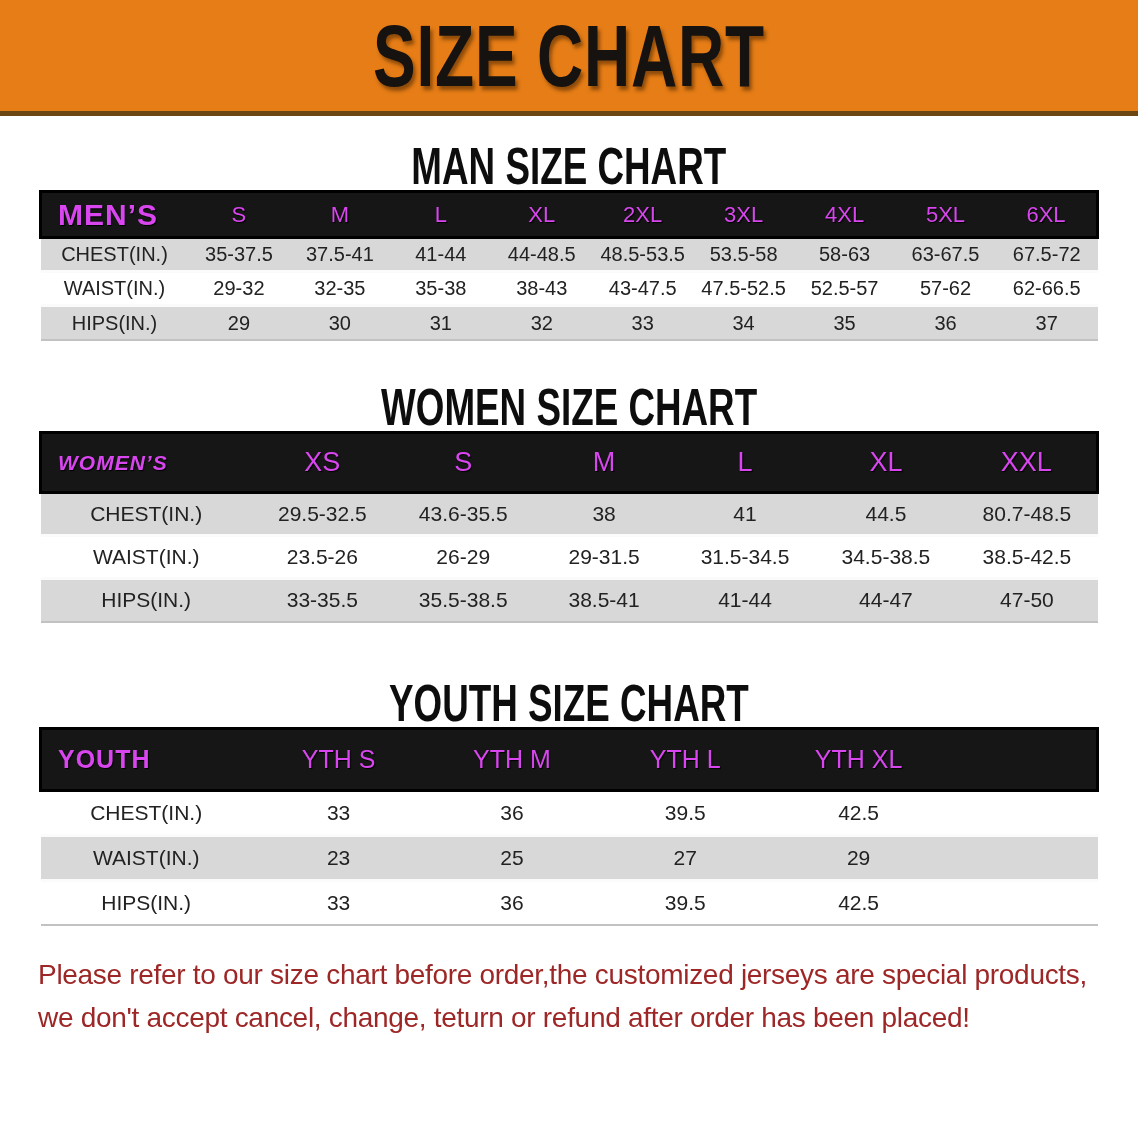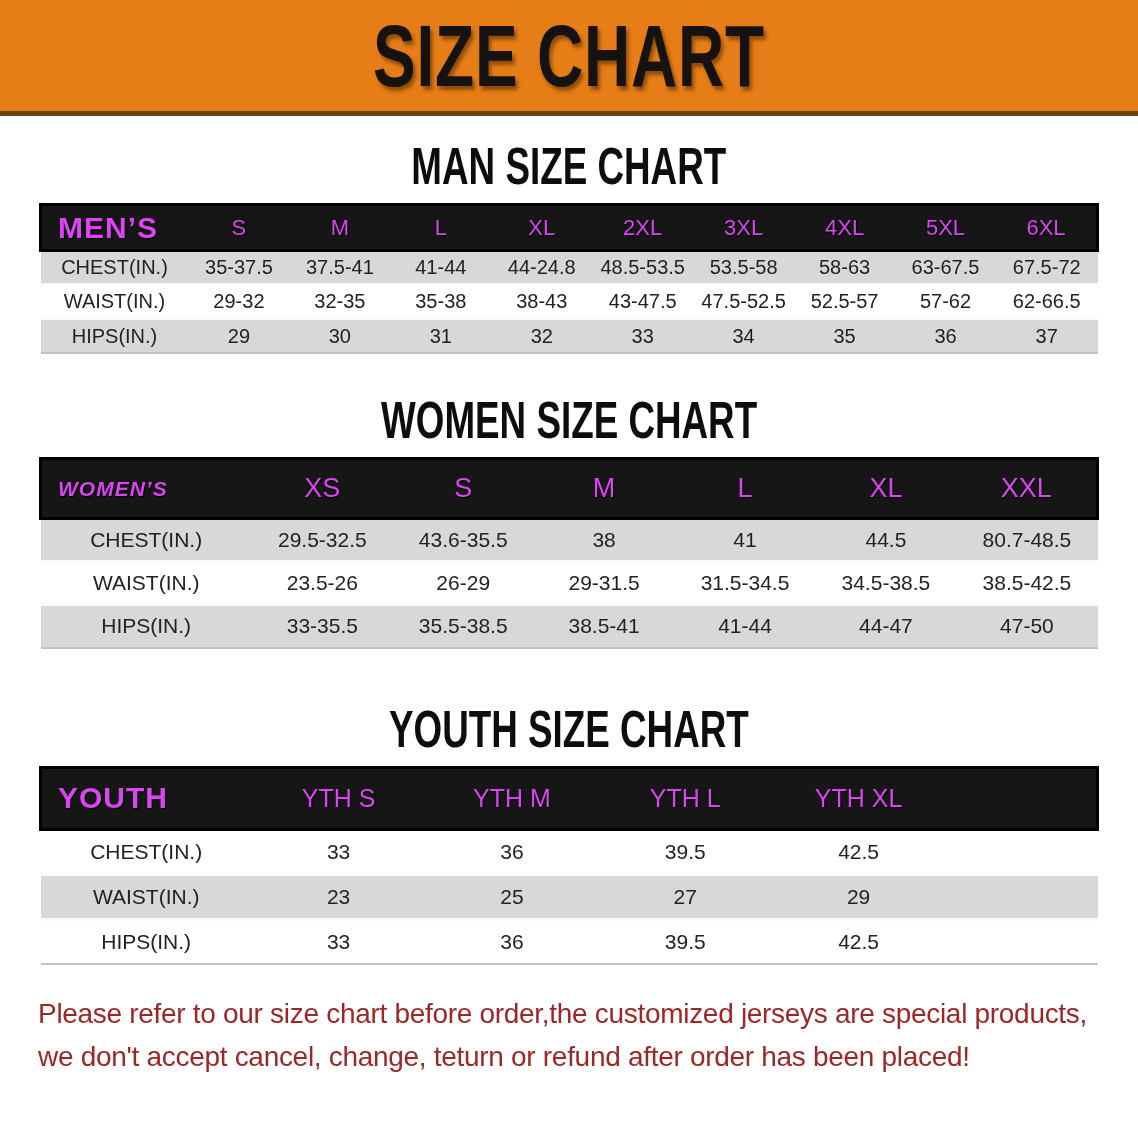--- a/index.html
+++ b/index.html
@@ -28,21 +28,21 @@
     font-size:78px;font-weight:bold;color:#151210;
     line-height:1;letter-spacing:1px;
     display:inline-block;
     transform:scale(0.82,1.12);
     text-shadow:3px 3px 4px rgba(70,35,0,0.55);
     white-space:nowrap;
   }
   
   .section-heading{
     text-align:center;font-weight:bold;color:#0d0d0d;
-    font-size:46px;line-height:1.05;margin:13px;
+    font-size:46px;line-height:1.05;margin:0;
   }
   .section-heading .inner{display:inline-block;transform:scale(0.8,1.12);white-space:nowrap;}
   #man-heading{margin-top:26px;}
   #women-heading{margin-top:42px;}
   #youth-heading{margin-top:56px;}
   
   table.size-table{
     width:1060px;margin:0 0 0 39px;
     border-collapse:collapse;table-layout:fixed;
   }
@@ -58,21 +58,21 @@
     overflow:hidden;white-space:nowrap;
   }
   table.size-table thead th.corner-label{
     text-align:left;padding-left:16px;font-weight:bold;letter-spacing:1px;
   }
   .table-men   thead tr{height:46px;}
   .table-women thead tr{height:60px;}
   .table-youth thead tr{height:62px;}
   .table-men   thead th.corner-label{font-size:30px;}
   .table-women thead th.corner-label{font-size:21px;font-style:italic;}
-  .table-youth thead th.corner-label{font-size:30px;}
+  .table-youth thead th.corner-label{font-size:25px;}
   .table-men   thead th.size-col{font-size:22px;}
   .table-women thead th.size-col{font-size:27px;}
   .table-youth thead th.size-col{font-size:25px;}
 
   table.size-table tbody th,
   table.size-table tbody td{
     font-weight:normal;text-align:center;color:#222;
     white-space:nowrap;overflow:hidden;
   }
   .table-men   tbody tr{height:34px;font-size:20px;}
@@ -127,21 +127,21 @@
         <th class="size-col">5XL</th>
         <th class="size-col">6XL</th>
       </tr>
     </thead>
     <tbody>
       <tr class="stripe-gray">
         <th>CHEST(IN.)</th>
         <td>35-37.5</td>
         <td>37.5-41</td>
         <td>41-44</td>
-        <td>44-24.8</td>
+        <td>44-48.5</td>
         <td>48.5-53.5</td>
         <td>53.5-58</td>
         <td>58-63</td>
         <td>63-67.5</td>
         <td>67.5-72</td>
       </tr>
       <tr class="stripe-white">
         <th>WAIST(IN.)</th>
         <td>29-32</td>
         <td>32-35</td>

